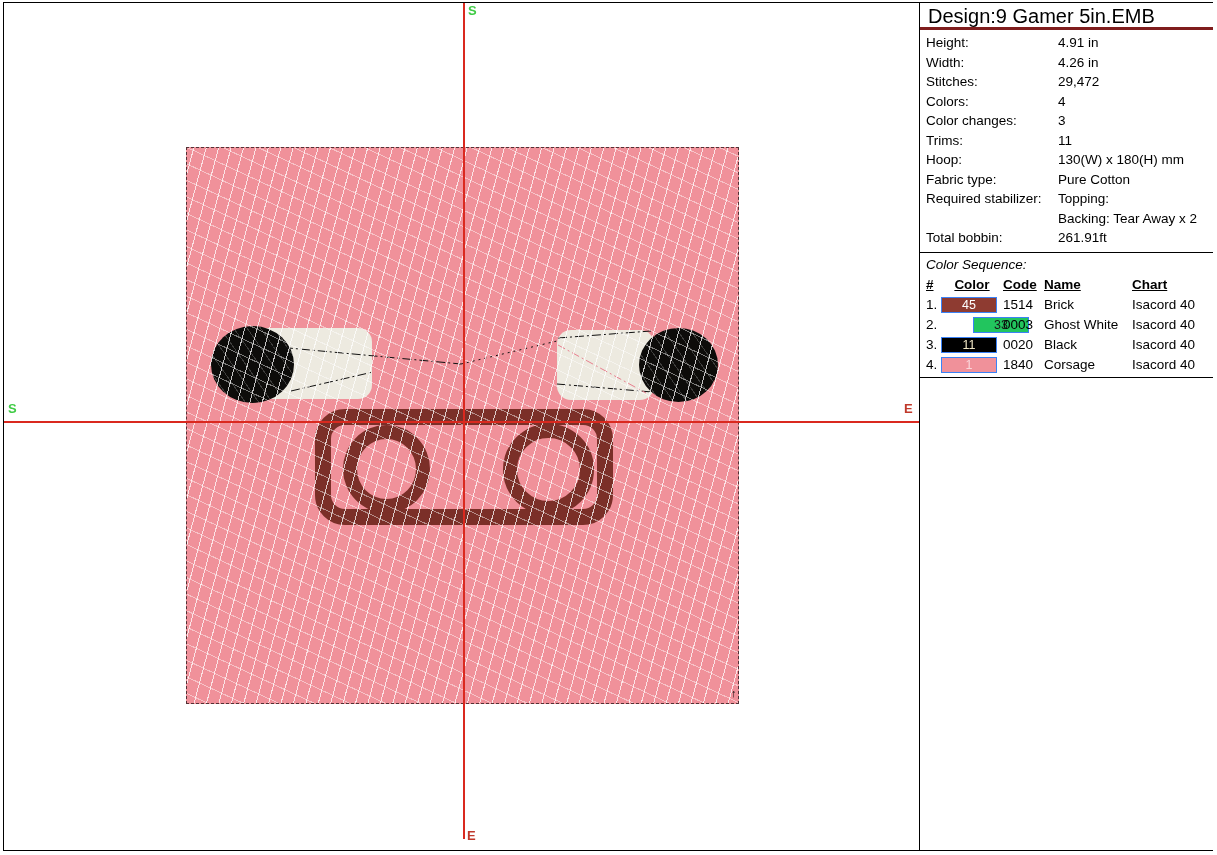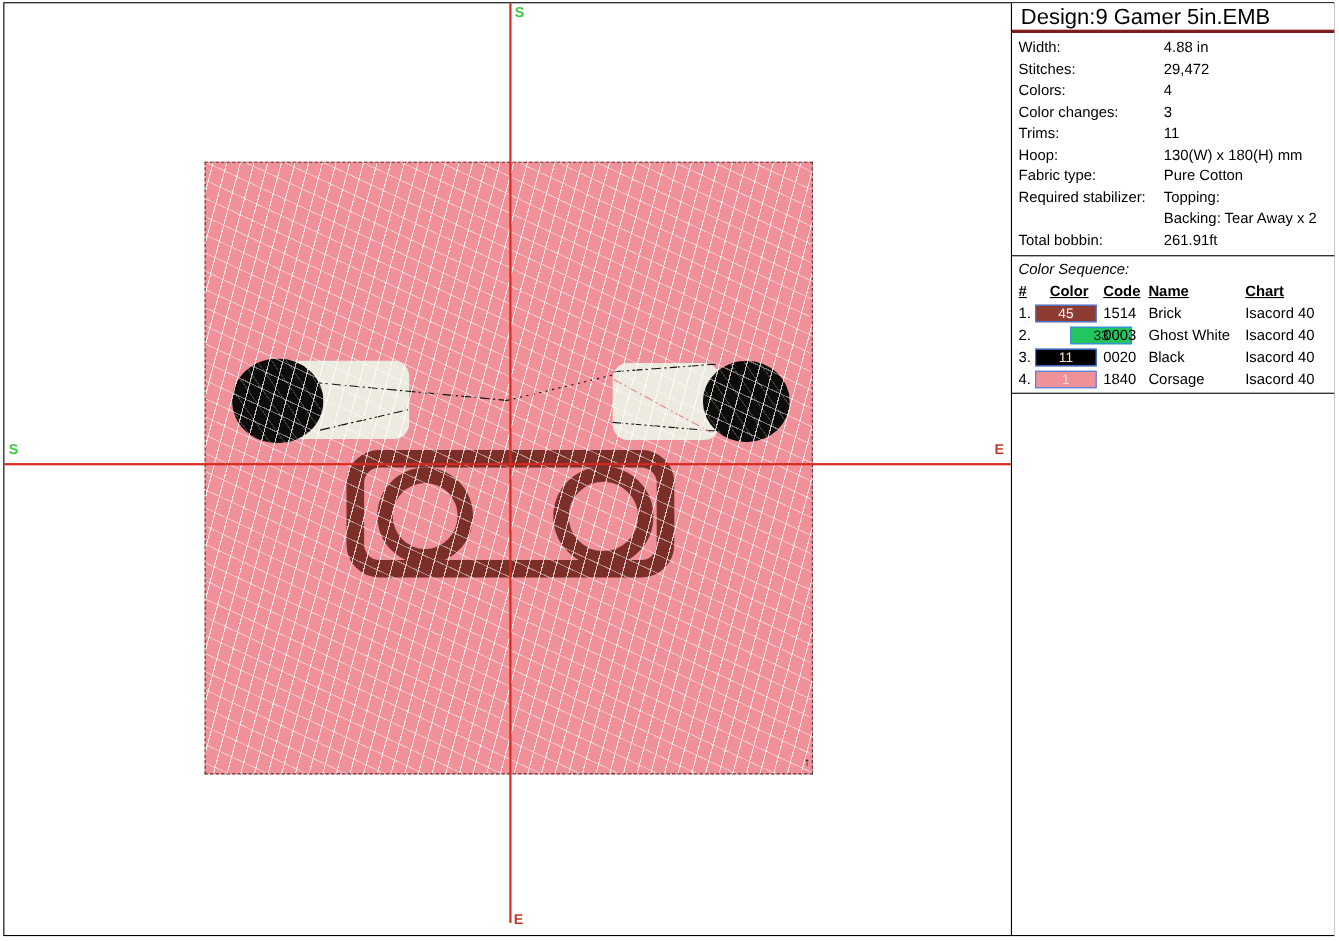--- a/index.html
+++ b/index.html
@@ -92,22 +92,26 @@
     <span class="marker m-left" style="color: rgb(63, 203, 69);">S</span>
     <span class="marker m-right" style="color: rgb(192, 57, 43);">E</span>
     <span class="marker m-bottom" style="color: rgb(192, 57, 43);">E</span>
   </div>
 
   <div class="panel">
     <div class="panel-title">Design:9 Gamer 5in.EMB</div>
 
     <div class="details">
       <div class="d-row">
+          <span class="d-label">Height:</span>
+          <span class="d-val">4.91 in</span>
+        </div>
+      <div class="d-row">
           <span class="d-label">Width:</span>
-          <span class="d-val">4.88 in</span>
+          <span class="d-val">4.26 in</span>
         </div>
       <div class="d-row">
           <span class="d-label">Stitches:</span>
           <span class="d-val">29,472</span>
         </div>
       <div class="d-row">
           <span class="d-label">Colors:</span>
           <span class="d-val">4</span>
         </div>
       <div class="d-row">

